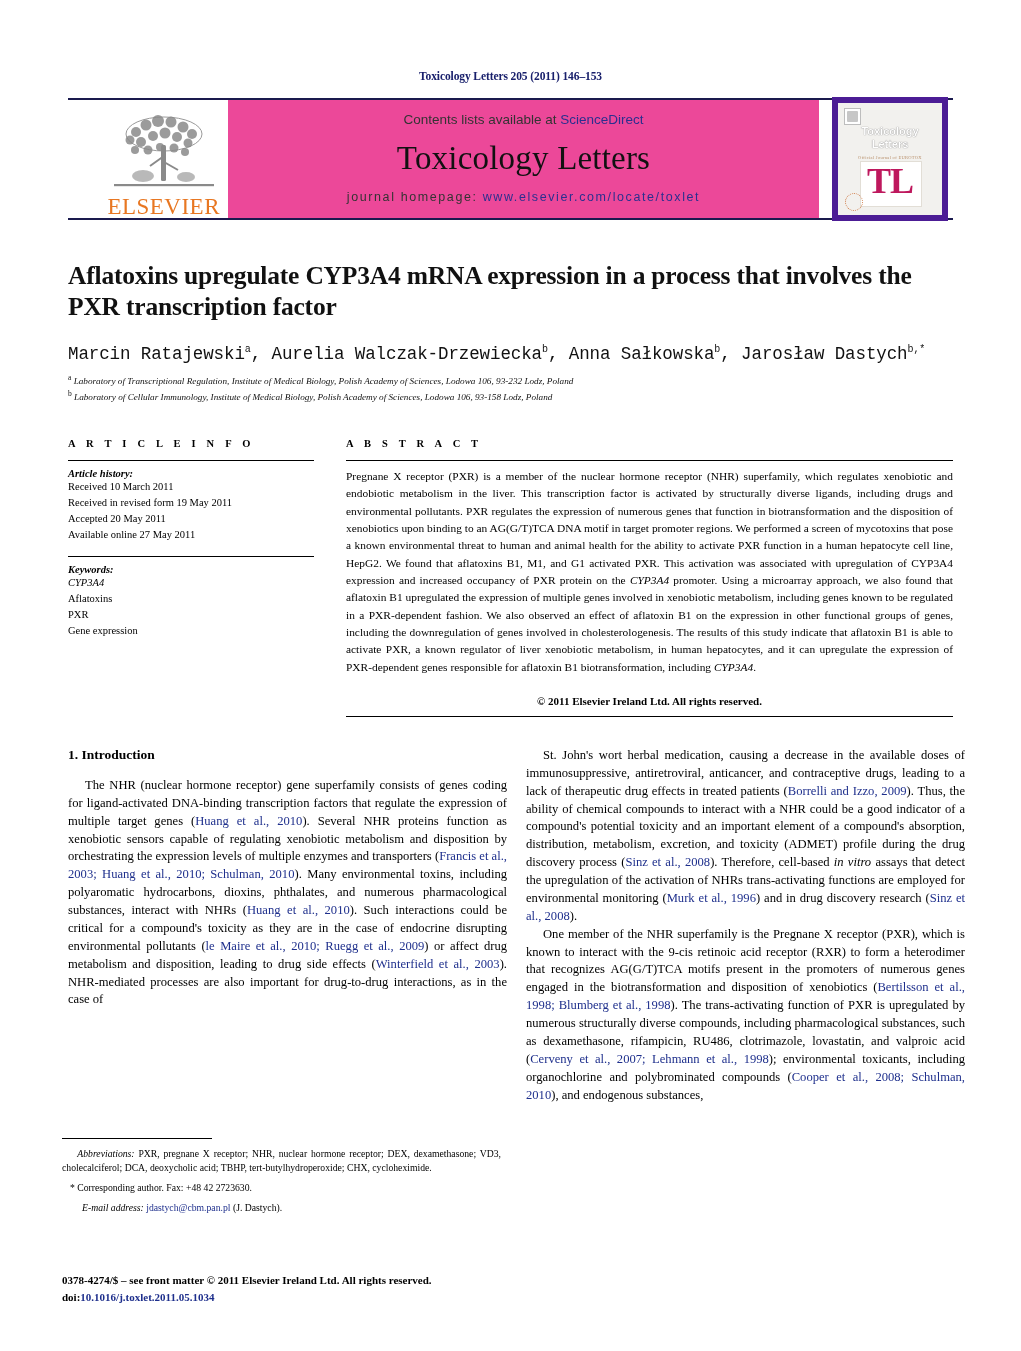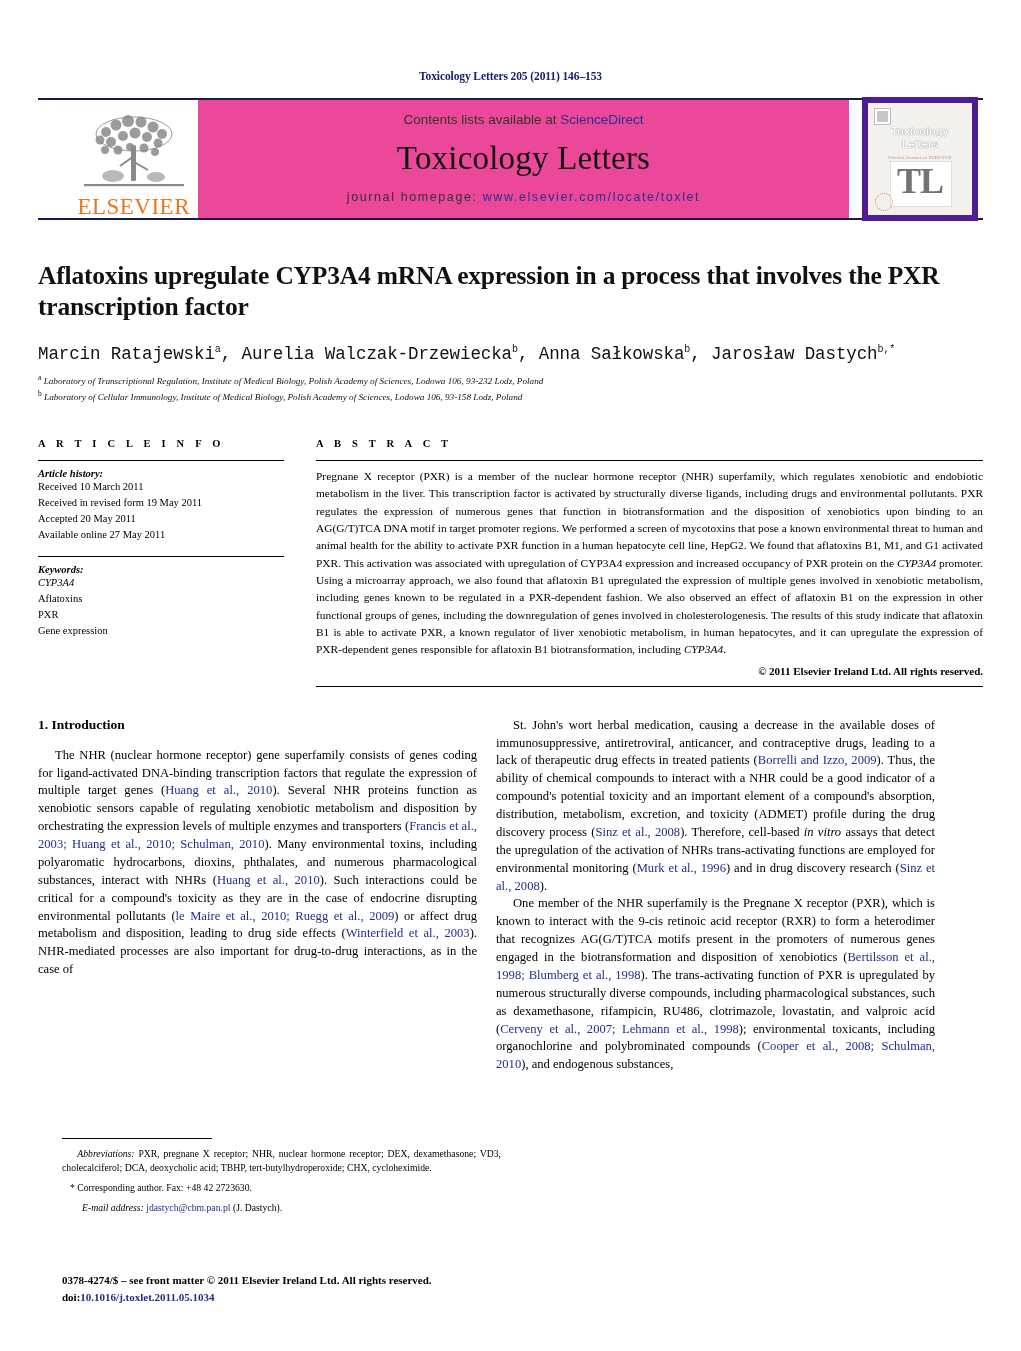--- a/index.html
+++ b/index.html
@@ -14,21 +14,21 @@
     color: #000000;
     position: relative;
     overflow: hidden;
   }
   .page {
     position: absolute;
     left: 0; top: 0;
     width: 1021px;
     height: 1351px;
     box-sizing: border-box;
-    padding: 0 38px;
+    padding: 0 68px;
   }
 
   
   .running-head {
     text-align: center;
     font-family: "Liberation Serif", serif;
     font-weight: bold;
     font-size: 11.5px;
     color: #19206c;
     padding-top: 70px;
@@ -150,21 +150,21 @@
     border: 1px solid #e2ded6;
   }
   .cover-tl {
     position: absolute;
     left: 0; right: 0; top: 60px;
     text-align: center;
     font-family: "Liberation Serif", serif;
     font-weight: bold;
     font-size: 36px;
     line-height: 1;
-    color: #737373;
+    color: #be185d;
     letter-spacing: -1px;
   }
   .cover-badge {
     position: absolute;
     left: 7px; bottom: 4px;
     width: 16px; height: 16px;
     border: 1px dotted #d07a45;
     border-radius: 50%;
   }
   .masthead-rule {
@@ -240,25 +240,25 @@
 
   .abstract-body {
     font-family: "Liberation Serif", serif;
     font-size: 11.4px;
     line-height: 1.52;
     text-align: justify;
     color: #000;
   }
   .abstract-body i { font-style: italic; }
   .copyright {
-    text-align: right;
+    text-align: center;
     font-family: "Liberation Serif", serif;
     font-weight: bold;
     font-size: 11px;
-    margin-top: 6px;
+    margin-top: 19px;
   }
   .abstract-rule {
     border-top: 1px solid #000;
     margin-top: 9px;
   }
 
   
   .body-cols {
     display: flex;
     margin-top: 30px;

